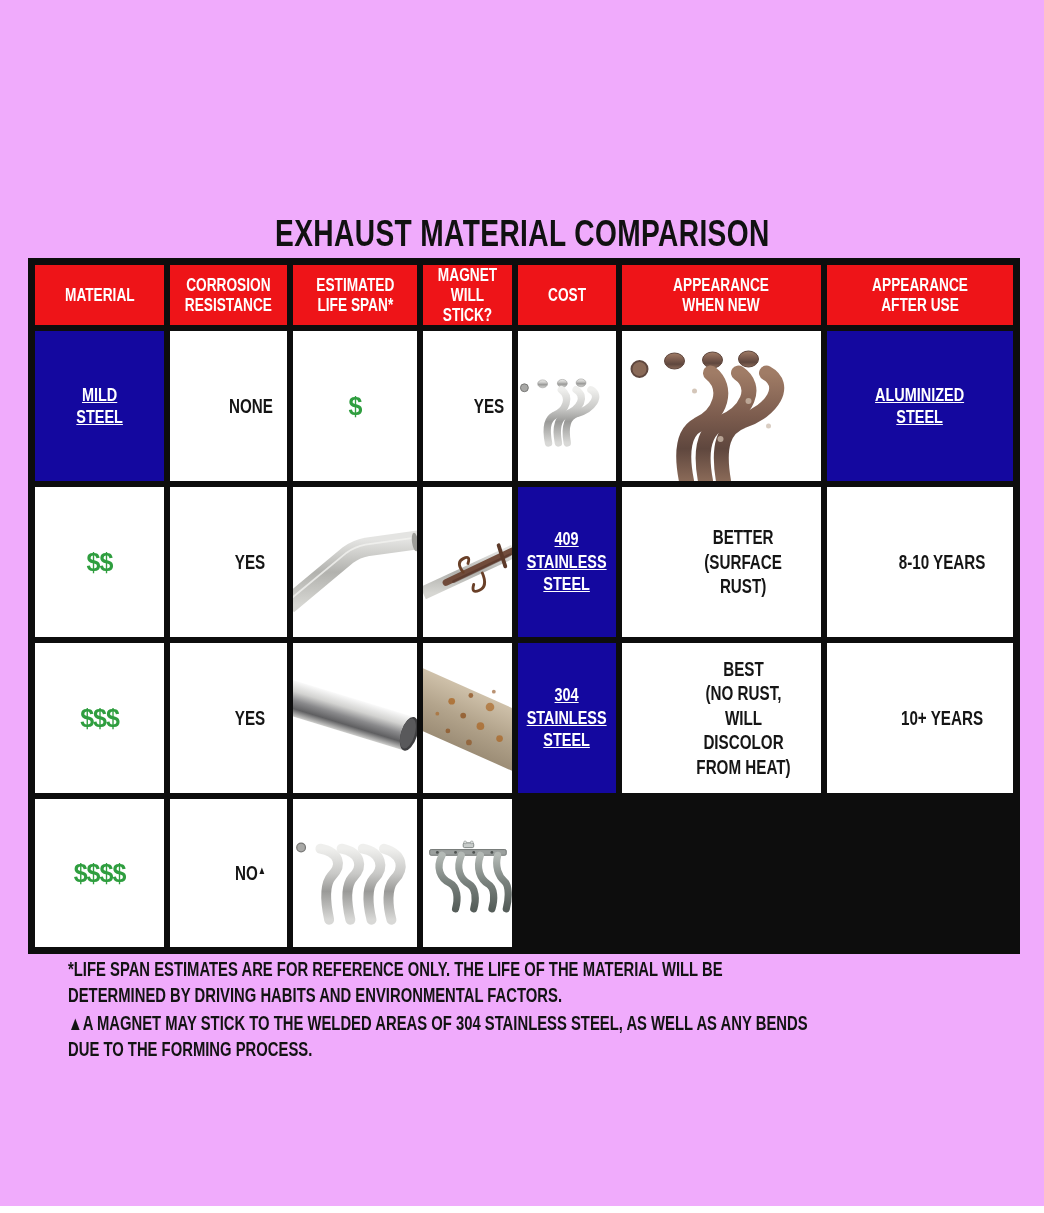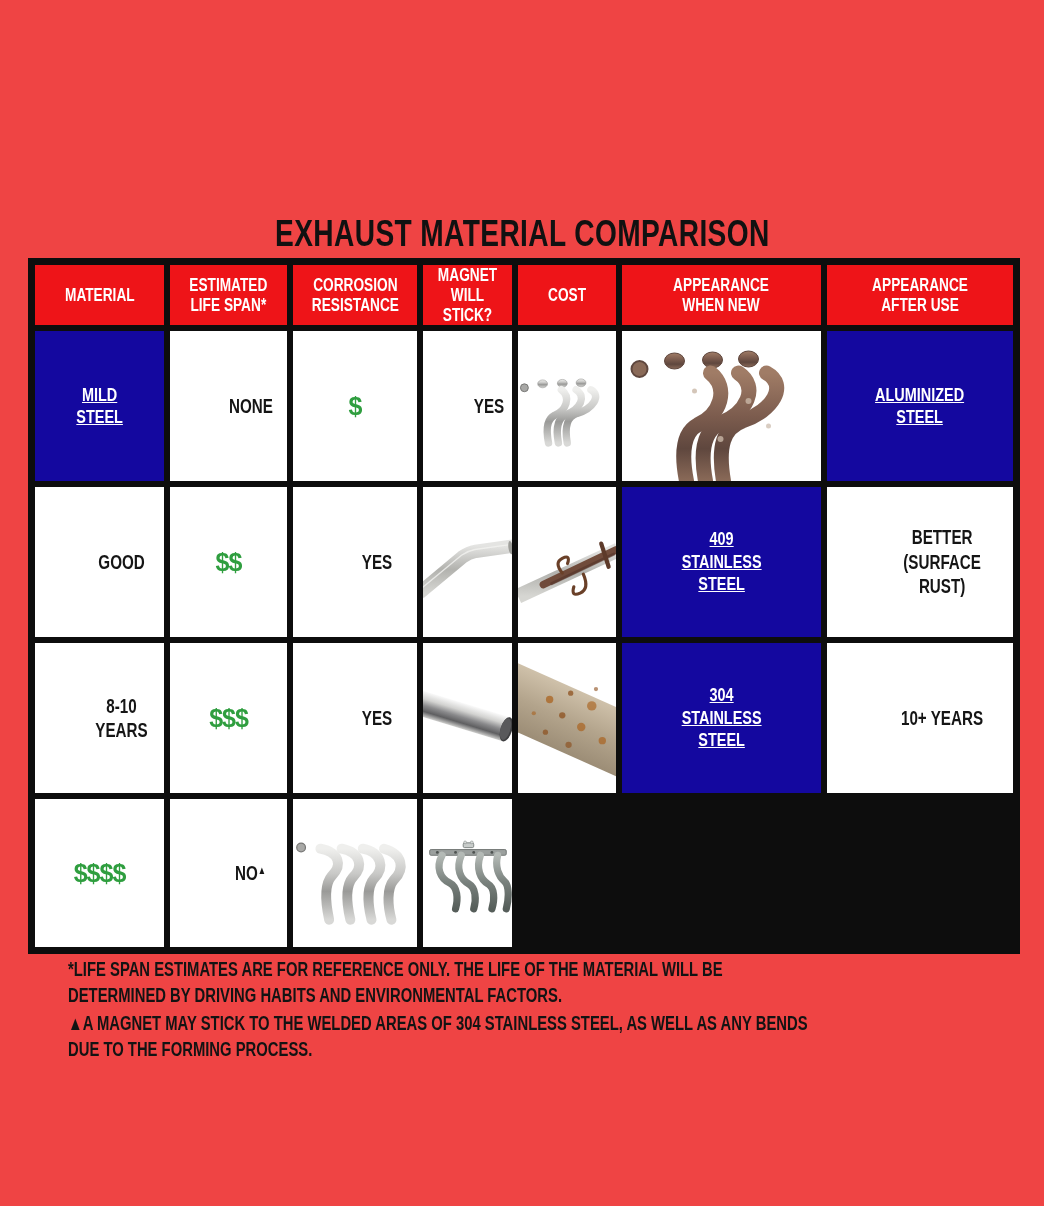--- a/index.html
+++ b/index.html
@@ -1,18 +1,18 @@
 <!DOCTYPE html>
 <html><head>
 <meta charset="utf-8">
 <style>
   * { margin:0; padding:0; box-sizing:border-box; }
   html,body { background:#ffffff; }
   .page {
-    position:relative; width:1044px; height:1206px; background:#ef4444;
+    position:relative; width:1044px; height:1206px; background:#f0abfc;
     font-family:"Liberation Sans","DejaVu Sans",sans-serif; overflow:hidden;
   }
   .title {
     position:absolute; top:212px; left:0; width:100%;
     text-align:center; line-height:44px; color:#111111;
   }
   .cond {
     display:inline-block; transform:scaleX(0.76); transform-origin:center;
     font-weight:700; white-space:pre-line;
   }
@@ -90,26 +90,26 @@
 <div class="page">
 
   <h1 class="title"><span class="cond">EXHAUST MATERIAL COMPARISON</span></h1>
 
   <div class="ctable">
 
     <div class="cell th">
         <span class="cond">MATERIAL</span>
       </div>
     <div class="cell th">
+        <span class="cond">CORROSION
+RESISTANCE</span>
+      </div>
+    <div class="cell th">
         <span class="cond">ESTIMATED
 LIFE SPAN*</span>
-      </div>
-    <div class="cell th">
-        <span class="cond">CORROSION
-RESISTANCE</span>
       </div>
     <div class="cell th">
         <span class="cond">MAGNET
 WILL STICK?</span>
       </div>
     <div class="cell th">
         <span class="cond">COST</span>
       </div>
     <div class="cell th">
         <span class="cond">APPEARANCE
@@ -158,23 +158,20 @@
         <circle cx="120" cy="70" r="3" fill="#c9b8a8" opacity="0.8"></circle>
           <circle cx="92" cy="108" r="3" fill="#c9b8a8" opacity="0.8"></circle>
         <circle cx="66" cy="60" r="2.5" fill="#c9b8a8" opacity="0.8"></circle>
           <circle cx="140" cy="95" r="2.5" fill="#c9b8a8" opacity="0.7"></circle>
       </svg>
     </div>
 
     <div class="cell material">
         <span class="cond">ALUMINIZED
 STEEL</span>
-      </div>
-    <div class="cell data">
-        <span class="cond">GOOD</span>
       </div>
     <div class="cell cost">
         <span>$$</span>
       </div>
     <div class="cell data magnet">
         <span class="cond"><span>YES</span><sup></sup></span>
       </div>
     <div class="cell photo" aria-label="new aluminized bent exhaust pipe">
       <svg viewBox="0 0 199 150">
         <path d="M-8 144 L88 64 Q102 54 118 51 L204 39" stroke="url(#gAlum)" stroke-width="30" fill="none"></path>
@@ -238,20 +235,26 @@
           <circle cx="148" cy="20" r="4" fill="#8a4a15" opacity="0.6"></circle>
       </svg>
     </div>
 
     <div class="cell material">
         <span class="cond">304
 STAINLESS
 STEEL</span>
       </div>
     <div class="cell data">
+        <span class="cond">BEST
+(NO RUST,
+WILL DISCOLOR
+FROM HEAT)</span>
+      </div>
+    <div class="cell data">
         <span class="cond">10+ YEARS</span>
       </div>
     <div class="cell cost">
         <span>$$$$</span>
       </div>
     <div class="cell data magnet">
         <span class="cond"><span>NO</span><sup>▲</sup></span>
       </div>
     <div class="cell photo" aria-label="new stainless long-tube headers">
       <svg viewBox="0 0 199 150">

